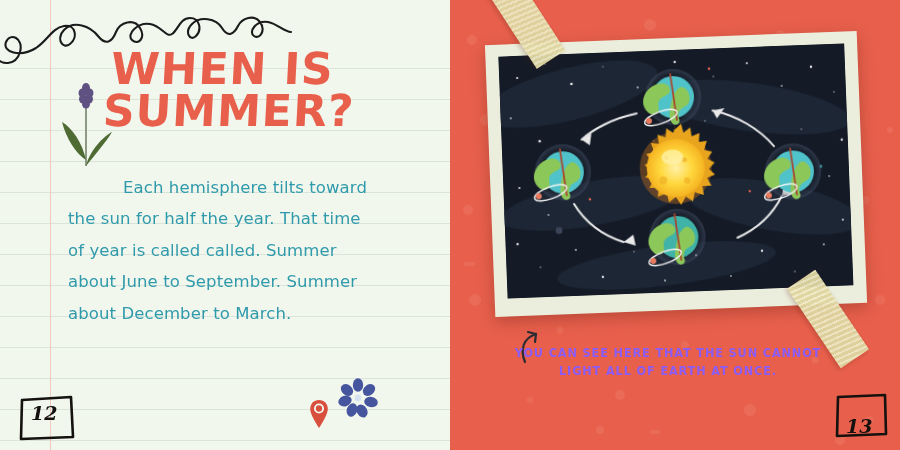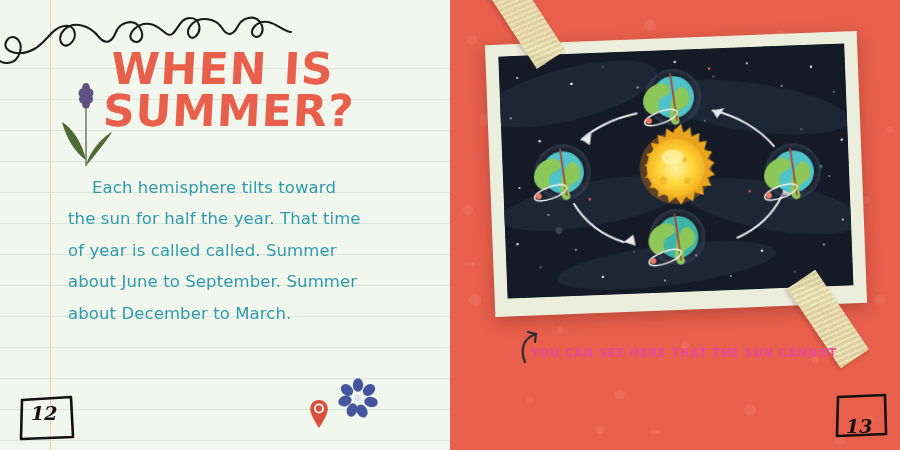--- a/index.html
+++ b/index.html
@@ -45,21 +45,21 @@
 
   .bodytext {
     position:absolute; left:68px; top:172px;
     width:330px;
     color:#2f9aab;
     font-family:"DejaVu Sans", sans-serif;
     font-size:16.5px;
     line-height:31.4px;
     letter-spacing:0.1px;
   }
-  .bodytext .indent { padding-left:24px; }
+  .bodytext .indent { padding-left:24px;text-align:center; }
 
   .pin { position:absolute; left:308px; top:398px; }
   .blueflower { position:absolute; left:338px; top:378px; }
 
   .pagebox-left { position:absolute; left:18px; top:394px; }
   .pagenum {
     position:absolute;
     font-family:"DejaVu Serif", serif;
     font-style:italic;
     font-weight:bold;
@@ -109,23 +109,23 @@
     left:30px; top:4px; width:92px; height:34px;
     transform:rotate(57deg);
   }
   .tape-br {
     left:330px; top:302px; width:96px; height:34px;
     transform:rotate(56deg);
   }
 
   .caption-arrow { position:absolute; left:516px; top:330px; }
   .caption {
-    position:absolute; left:524px; top:344px;
+    position:absolute; left:508px; top:344px;
     width:320px;
-    color:#ec4899;
+    color:#8b5cf6;
     font-family:"DejaVu Sans Condensed","DejaVu Sans", sans-serif;
     font-size:12.5px;
     font-weight:bold;
     letter-spacing:0.9px;
     line-height:18px;
     text-align:center;
   }
   .pagebox-right { position:absolute; left:834px; top:392px; }
   .pagenum-right { left:846px; top:415px; }
 </style>
@@ -404,20 +404,21 @@
     <div class="tape tape-br"></div>
   </div>
 
   <svg class="caption-arrow" width="30" height="40" viewBox="0 0 30 40">
     <path d="M20,4 C7,8 4,20 9,32" fill="none" stroke="#2b2b33" stroke-width="2.2" stroke-linecap="round"></path>
     <path d="M20,4 L12,2 M20,4 L19,12" fill="none" stroke="#2b2b33" stroke-width="2.2" stroke-linecap="round"></path>
   </svg>
 
   <div class="caption">
     <div>YOU CAN SEE HERE THAT THE SUN CANNOT</div>
+    <div>LIGHT ALL OF EARTH AT ONCE.</div>
   </div>
 
   <svg class="pagebox-right" width="56" height="48" viewBox="0 0 56 48">
     <path d="M4,5 L51,3 L52,42 L3,44 Z" fill="none" stroke="#14110f" stroke-width="2.6" stroke-linejoin="round"></path>
   </svg>
   <div class="pagenum pagenum-right">13</div>
 
 </div>
 
 </body></html>

